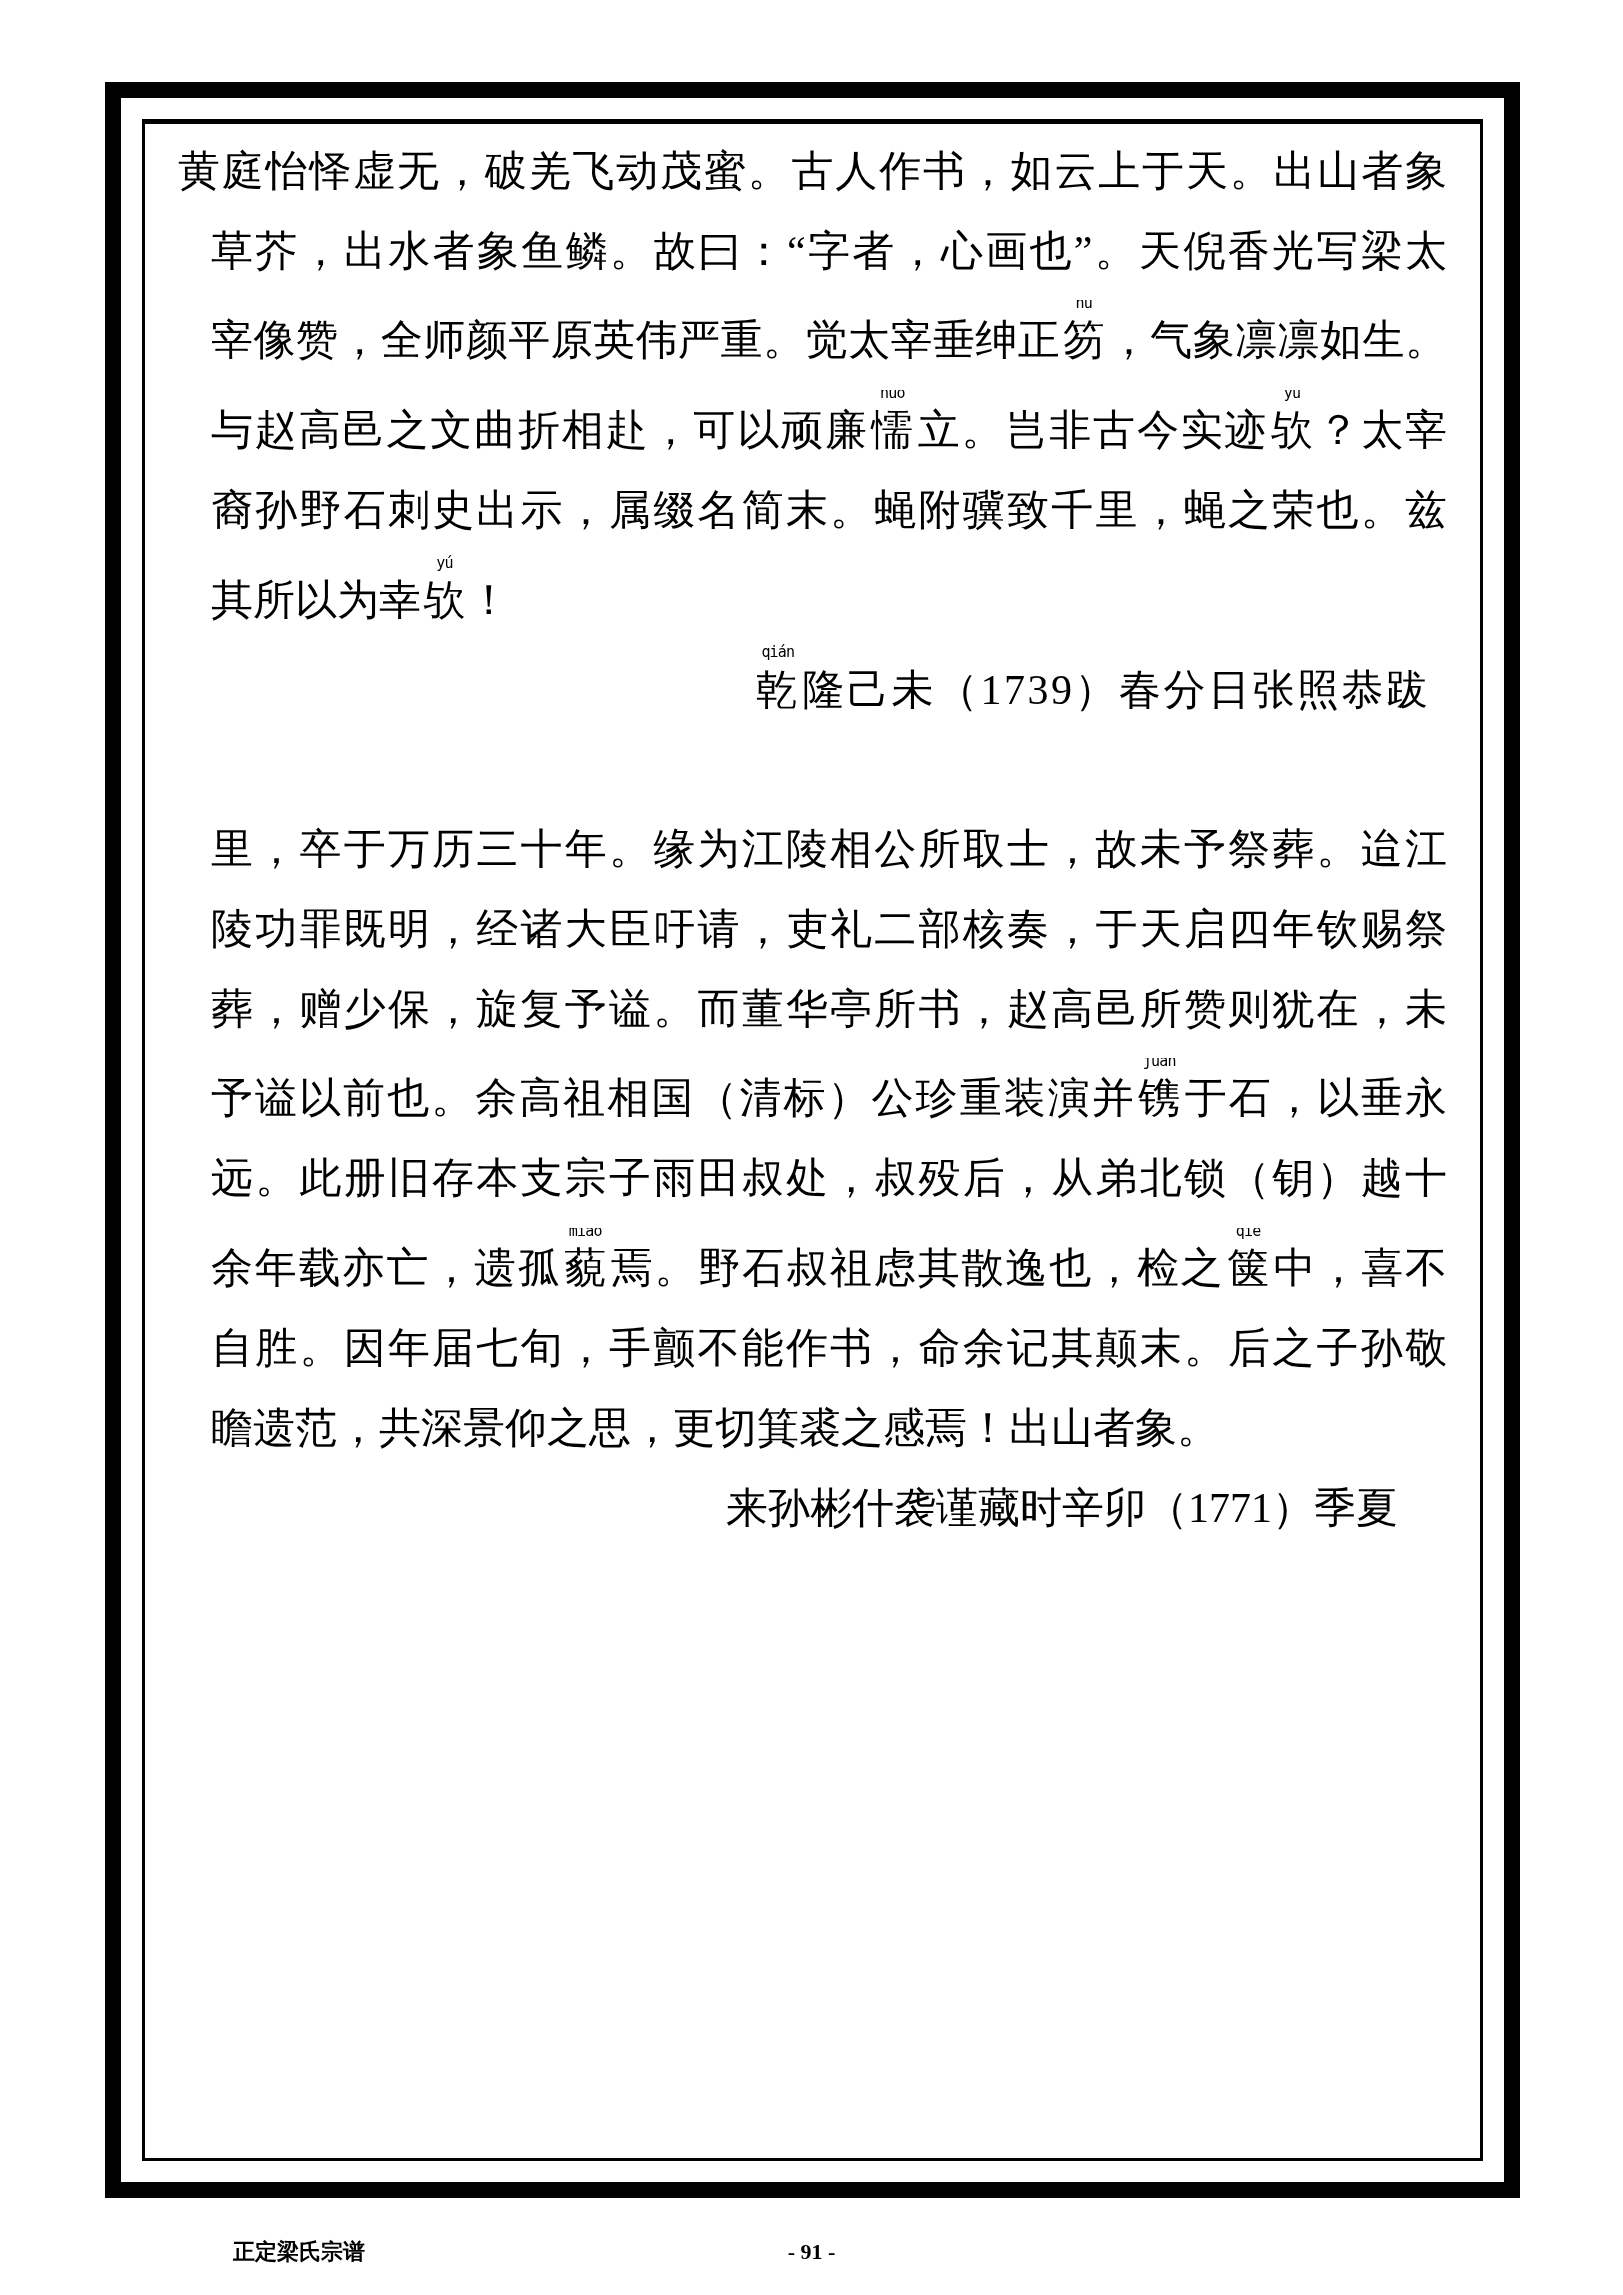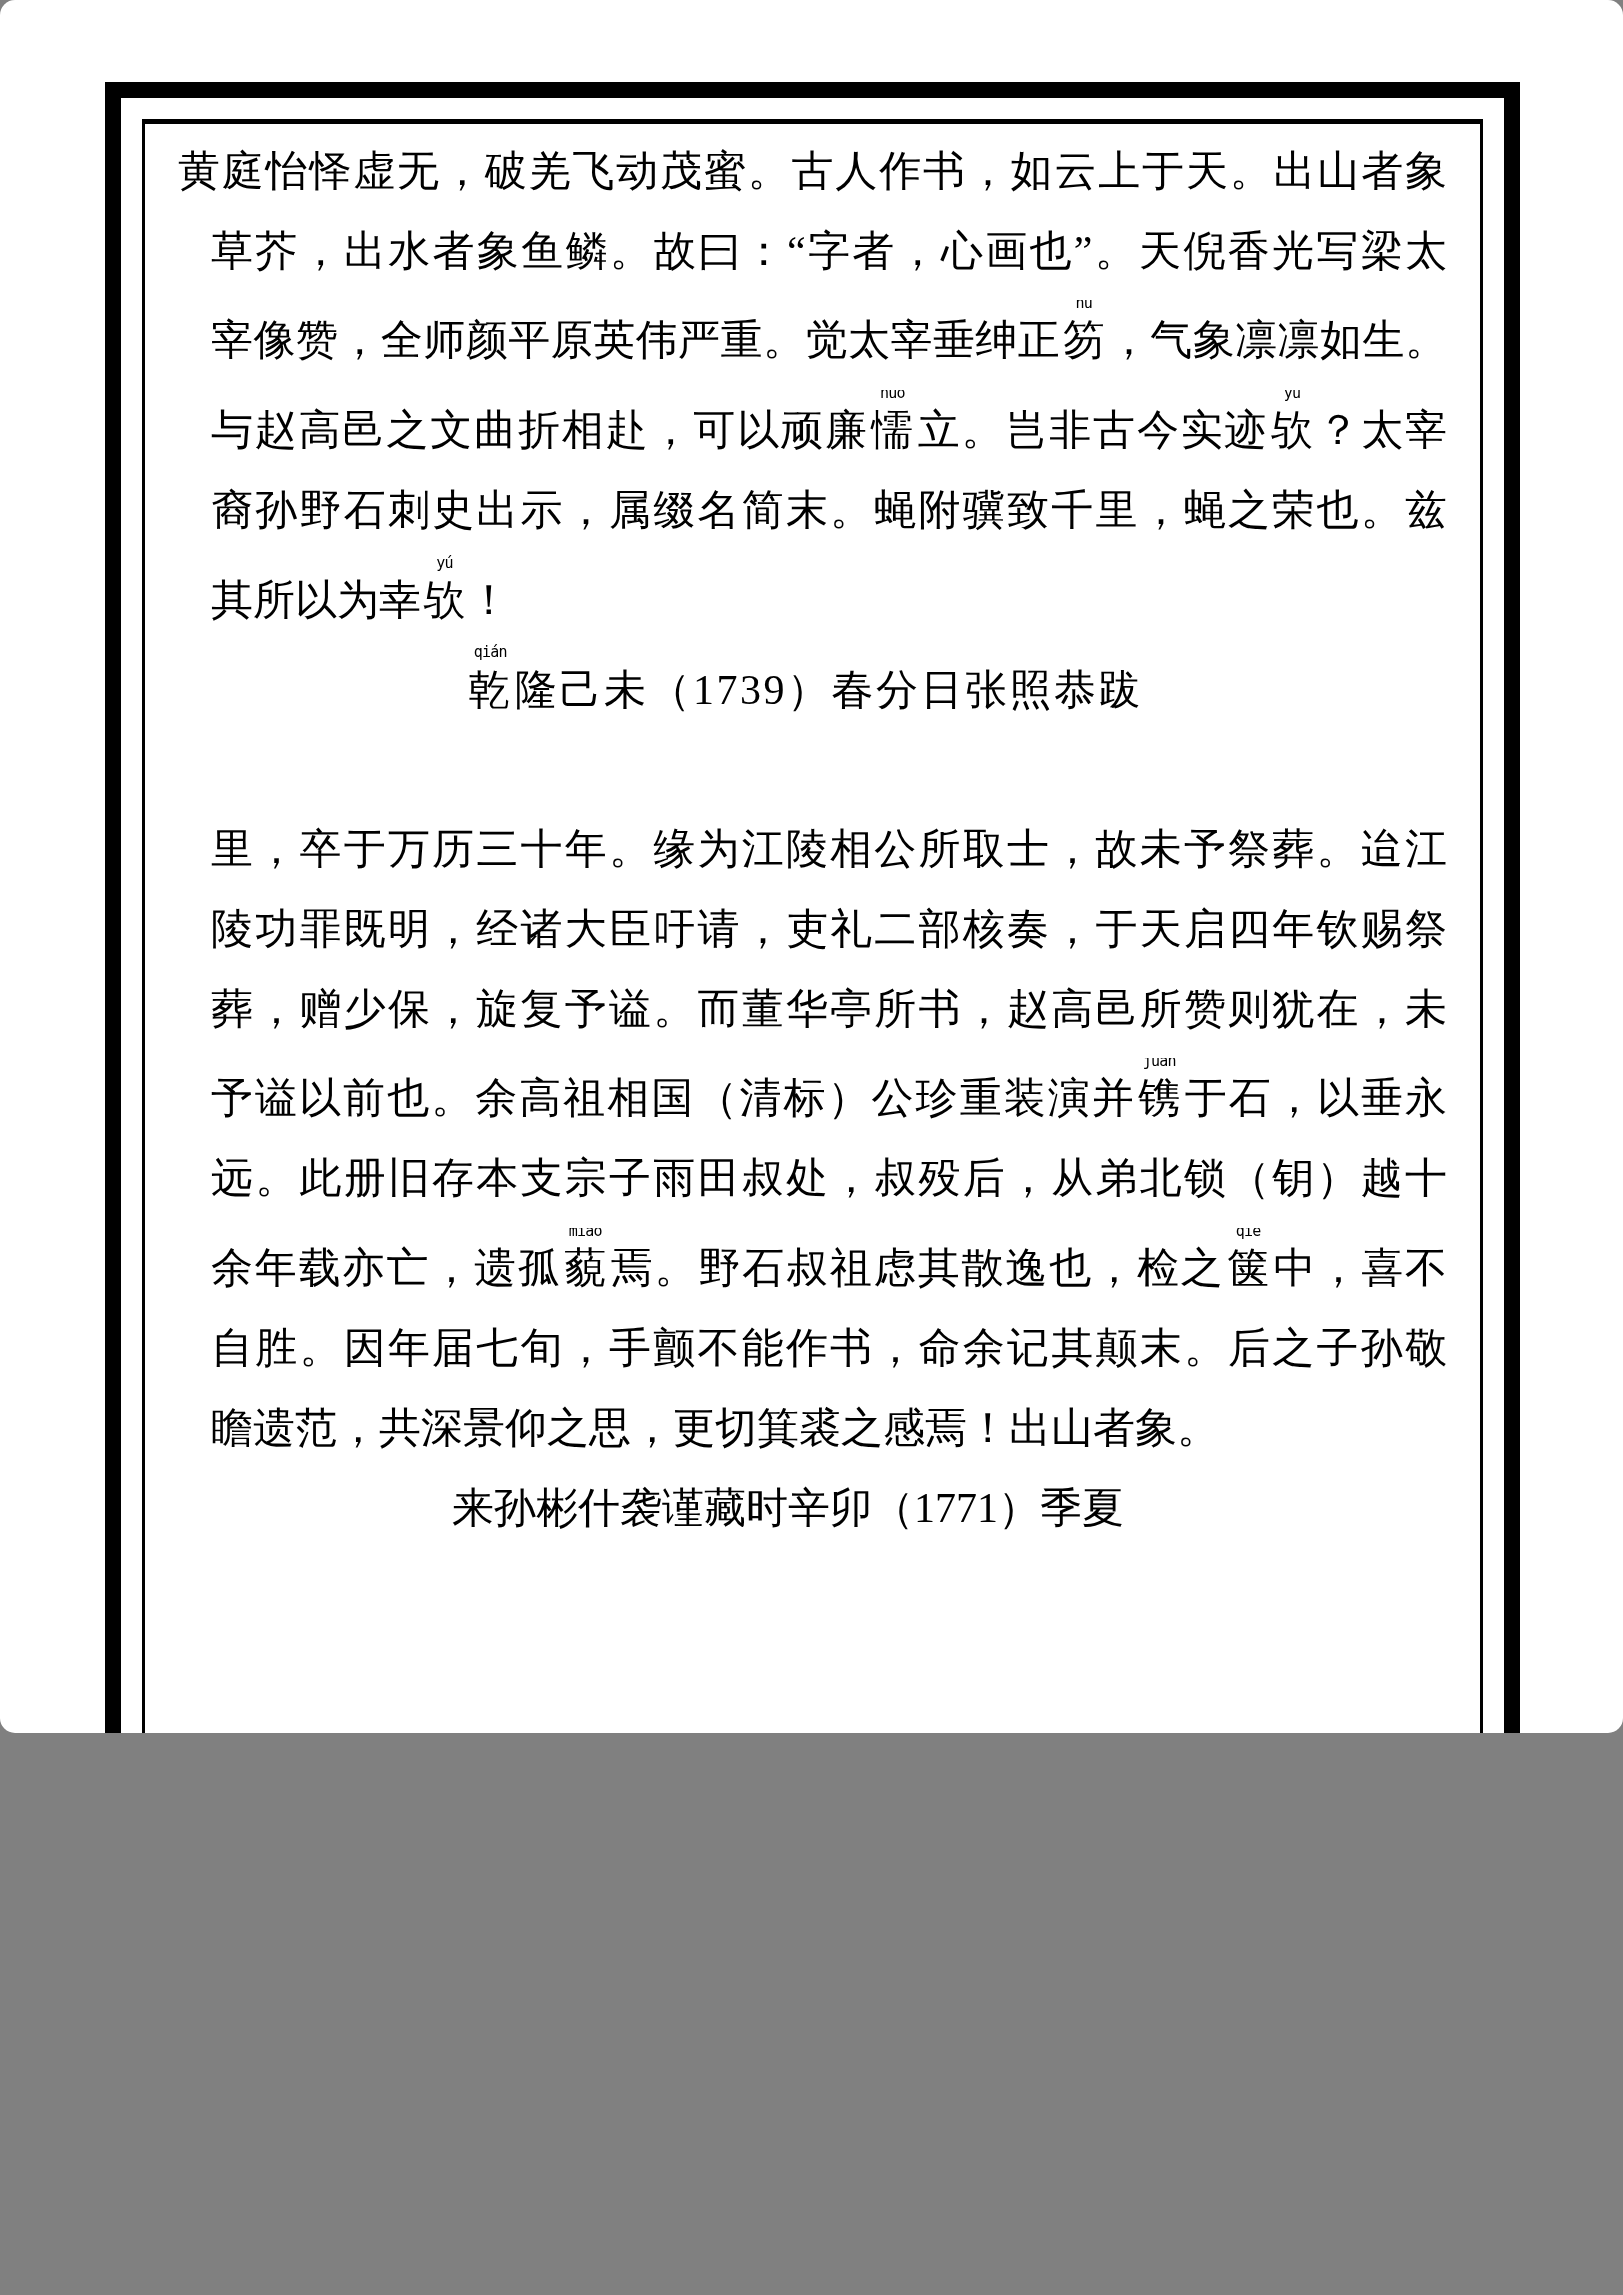--- a/index.html
+++ b/index.html
@@ -1,24 +1,23 @@
 <!DOCTYPE html>
 <html style="font-size:13px"><head>
 <meta charset="utf-8">
 <title>正定梁氏宗谱 - 91</title>
 <style>
   html,body { margin:0; padding:0; background:#808080; }
   .sheet {
     position:relative;
-    width:1623px; height:1733px;
+    width:1623px; height:2295px;
     background:#ffffff;
     font-family:"Liberation Serif", serif;
     color:#000;
     overflow:hidden;
-    border-radius:15px;
   }
   .outer-border {
     position:absolute;
     left:105px; top:82px;
     width:1415px; height:2116px;
     border:16.4px solid #000;
     box-sizing:border-box;
   }
   .inner-border {
     position:absolute;
@@ -42,21 +41,21 @@
   }
   .line.fill {
     white-space:normal;
     text-align:justify;
     text-align-last:justify;
     overflow:hidden;
   }
   .line.cont { padding-left:33px; }
   .line.has-ruby { margin-top:9.8px; }
   .spacer { height:79px; }
-  .line.sign { text-align:center; }
+  .line.sign { text-align:right; }
   .sign-1 { padding-right:16.4px; letter-spacing:2.5px; }
   .sign-2 { padding-right:49px; }
   .sign-3 { padding-right:115px; }
   
   .rb {
     position:relative;
     display:inline-block;
     line-height:80px;
     margin:0 2.5px;
   }

